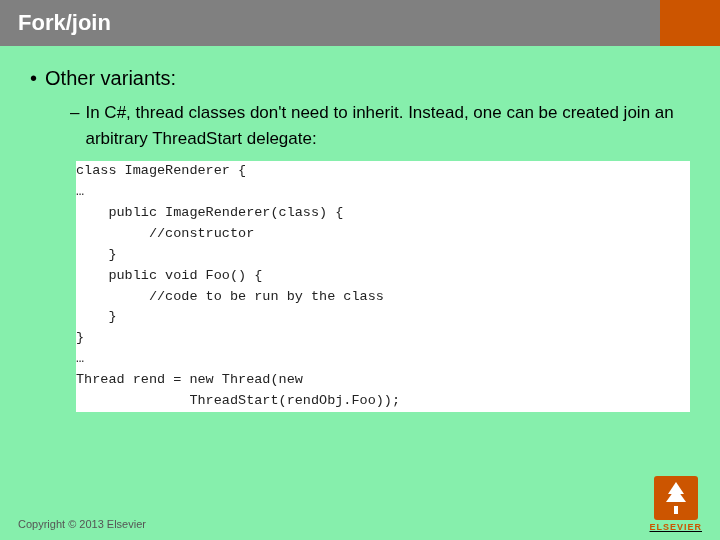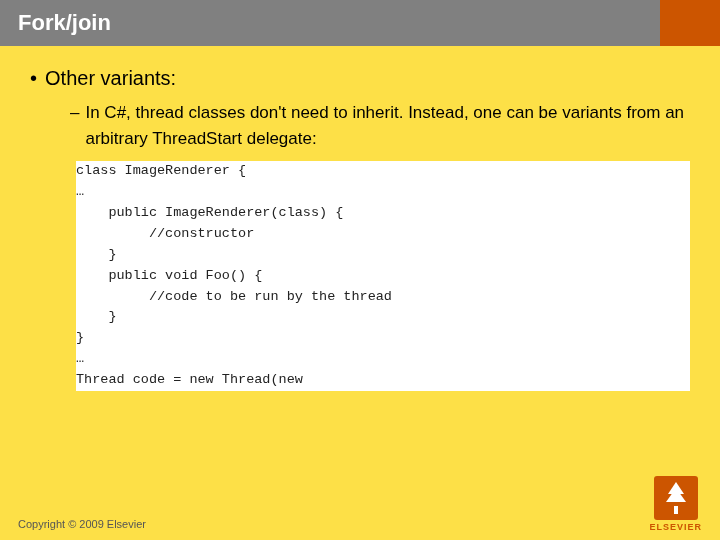--- a/index.html
+++ b/index.html
@@ -7,21 +7,21 @@
       width: 720px;
       height: 540px;
       font-family: Arial, sans-serif;
       background: #fff;
       overflow: hidden;
     }
 
     .slide {
       width: 720px;
       height: 540px;
-      background: #fde047;
+      background: #86efac;
       position: relative;
     }
 
     .header {
       background: #808080;
       padding: 10px 18px;
       display: flex;
       align-items: center;
       position: relative;
     }
@@ -98,20 +98,21 @@
       color: #555;
     }
 
     .elsevier-logo {
       position: absolute;
       bottom: 8px;
       right: 18px;
       display: flex;
       flex-direction: column;
       align-items: center;
+      text-decoration: underline;
     }
 
     .elsevier-tree {
       width: 44px;
       height: 44px;
     }
 
     .elsevier-label {
       font-size: 9px;
       color: #cc5500;
@@ -132,40 +133,41 @@
 
   <div class="content">
 
     <div class="bullet-main">
       <span class="bullet-dot">•</span>
       <span class="bullet-text">Other variants:</span>
     </div>
 
     <div class="sub-bullet">
       <span class="dash">–</span>
-      <span>In C#, thread classes don't need to inherit.  Instead, one can be variants from an arbitrary ThreadStart delegate:</span>
+      <span>In C#, thread classes don't need to inherit.  Instead, one can be created join an arbitrary ThreadStart delegate:</span>
     </div>
 
     <div class="code-block">
     <div class="code-line">class ImageRenderer {</div>
         <div class="code-line">…</div>
         <div class="code-line">    public ImageRenderer(class) {</div>
         <div class="code-line">         //constructor</div>
         <div class="code-line">    }</div>
         <div class="code-line">    public void Foo() {</div>
-        <div class="code-line">         //code to be run by the thread</div>
+        <div class="code-line">         //code to be run by the class</div>
         <div class="code-line">    }</div>
         <div class="code-line">}</div>
         <div class="code-line">…</div>
-        <div class="code-line">Thread code = new Thread(new</div>
+        <div class="code-line">Thread rend = new Thread(new</div>
+        <div class="code-line">              ThreadStart(rendObj.Foo));</div>
       </div>
 
   </div>
 
-  <div class="footer">Copyright © 2009 Elsevier</div>
+  <div class="footer">Copyright © 2013 Elsevier</div>
 
   <div class="elsevier-logo">
     <svg class="elsevier-tree" viewBox="0 0 44 44" xmlns="http://www.w3.org/2000/svg">
       <rect width="44" height="44" fill="#cc5500" rx="3"></rect>
 
       <rect x="20" y="30" width="4" height="8" fill="#fff"></rect>
 
       <polygon points="22,6 30,18 14,18" fill="#fff"></polygon>
       <polygon points="22,12 32,26 12,26" fill="#fff"></polygon>
     </svg>

